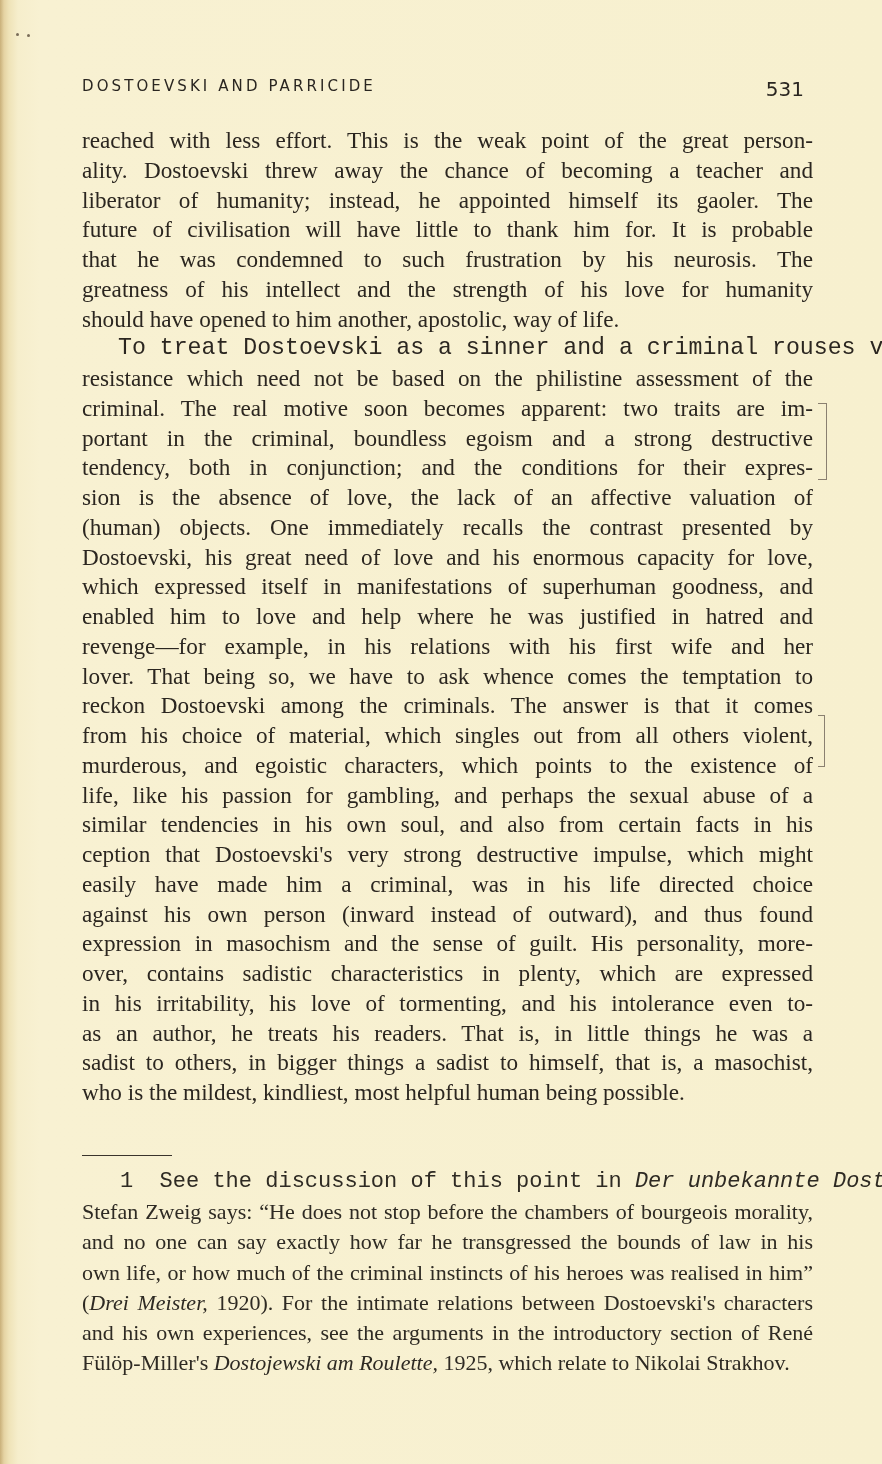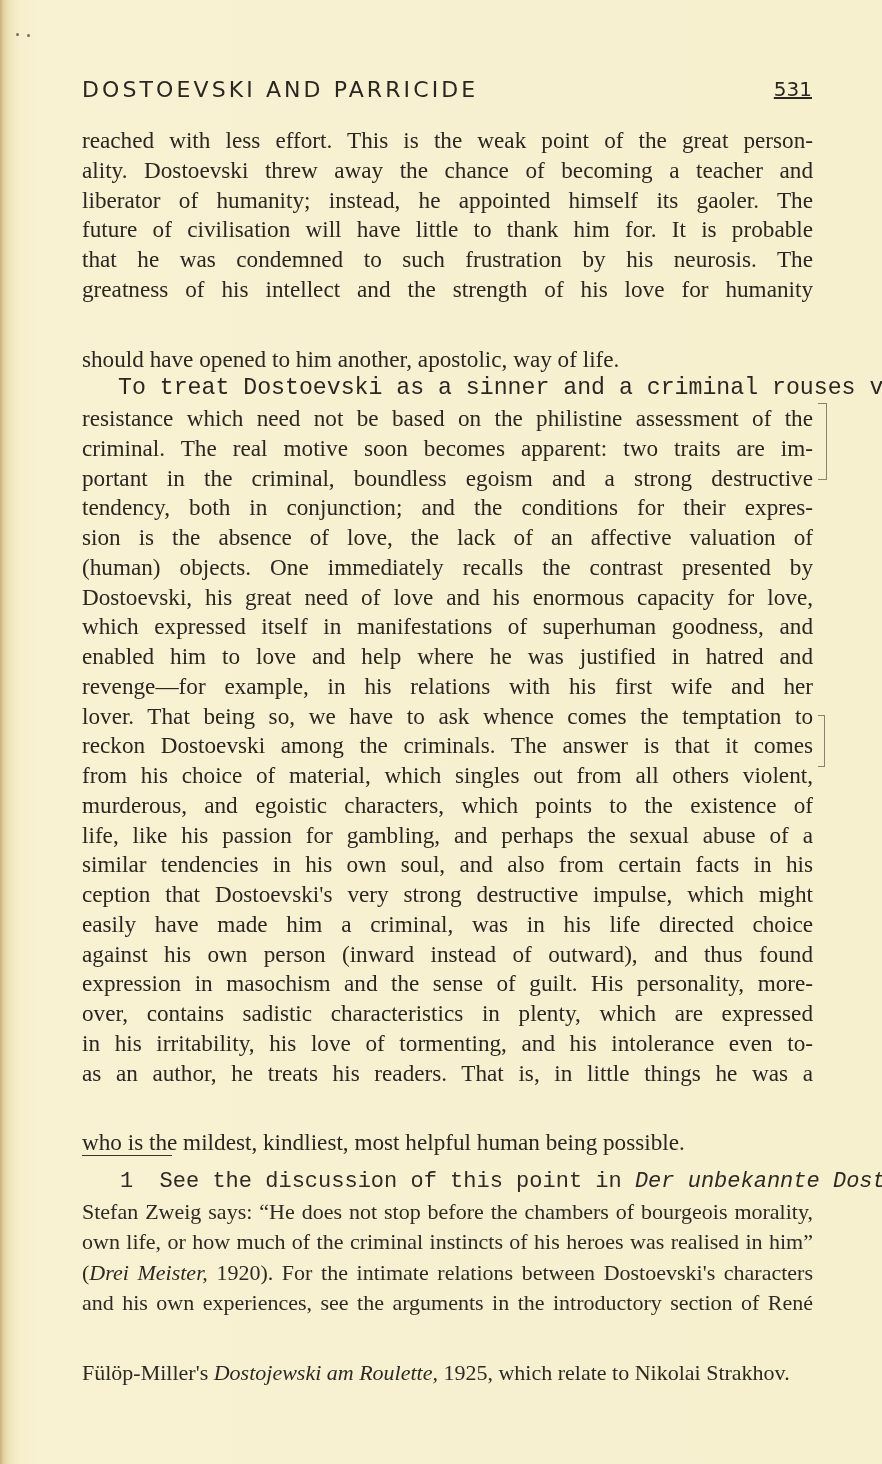--- a/index.html
+++ b/index.html
@@ -15,34 +15,34 @@
     background:
       linear-gradient(90deg, #c9b07a 0px, #e5d3a3 4px, #efe3b8 9px, #f6eecc 18px, #f8f1d2 40px, #f7f0cf 100%);
   }
   .dot { position: absolute; width: 3px; height: 3px; border-radius: 50%; background: #7a6d58; }
   .header {
     position: absolute; left: 82px; top: 77px; width: 730px; height: 30px;
   }
   .running-title {
     position: absolute; left: 0; top: 0;
     font-family: "DejaVu Sans", "Liberation Sans", sans-serif;
-    font-size: 22px; letter-spacing: 3.1px; color: #2a2621;
+    font-size: 15px; letter-spacing: 3.1px; color: #2a2621;
   }
   .page-number {
-    position: absolute; right: 0; top: 0;
+    position: absolute; right: 8px; top: 0;
     font-family: "DejaVu Sans", "Liberation Sans", sans-serif;
-    font-size: 20px; color: #2a2621; text-decoration: underline;
+    font-size: 20px; color: #2a2621;
   }
   .body-text {
     position: absolute; left: 82px; top: 126px; width: 731px;
     font-size: 23.2px; line-height: 29.75px;
     text-align: justify; hyphens: manual;
   }
   .line { display: block; text-align-last: justify; white-space: nowrap; }
-  .line.last { text-align-last: left; margin-top: 40px; }
+  .line.last { text-align-last: left; }
   .line.indent { padding-left: 36px; font-family: Liberation Mono, monospace; }
   .rule {
     position: absolute; left: 82px; top: 1155px; width: 90px; height: 0;
     border-top: 1.5px solid #3a342c;
   }
   .footnote {
     position: absolute; left: 82px; top: 1167px; width: 731px;
     font-size: 22px; line-height: 30.2px; color: #2e2a23;
   }
   .footnote .line.indent { padding-left: 38px; }
@@ -89,29 +89,31 @@
     <span class="line">murderous, and egoistic characters, which points to the existence of</span>
     <span class="line">life, like his passion for gambling, and perhaps the sexual abuse of a</span>
     <span class="line">similar tendencies in his own soul, and also from certain facts in his</span>
     <span class="line">ception that Dostoevski's very strong destructive impulse, which might</span>
     <span class="line">easily have made him a criminal, was in his life directed choice</span>
     <span class="line">against his own person (inward instead of outward), and thus found</span>
     <span class="line">expression in masochism and the sense of guilt. His personality, more-</span>
     <span class="line">over, contains sadistic characteristics in plenty, which are expressed</span>
     <span class="line">in his irritability, his love of tormenting, and his intolerance even to-</span>
     <span class="line">as an author, he treats his readers. That is, in little things he was a</span>
+    <span class="line">sadist to others, in bigger things a sadist to himself, that is, a masochist,</span>
     <span class="line last">who is the mildest, kindliest, most helpful human being possible.</span>
   </div>
 
   <div class="bracket" style="left:818px;top:403px;width:8px;height:75px;"></div>
   <div class="bracket" style="left:818px;top:715px;width:6px;height:50px;"></div>
 
   <div class="rule"></div>
 
   <div class="footnote">
     <span class="line indent"><span>1</span>&nbsp;&nbsp;<span>See the discussion of this point in </span><em>Der unbekannte Dostojewski,</em><span> 1926.</span></span>
     <span class="line">Stefan Zweig says: “He does not stop before the chambers of bourgeois morality,</span>
+    <span class="line">and no one can say exactly how far he transgressed the bounds of law in his</span>
     <span class="line">own life, or how much of the criminal instincts of his heroes was realised in him”</span>
     <span class="line"><span>(</span><em>Drei Meister,</em><span> 1920). For the intimate relations between Dostoevski's characters</span></span>
     <span class="line">and his own experiences, see the arguments in the introductory section of René</span>
     <span class="line last"><span>Fülöp-Miller's </span><em>Dostojewski am Roulette,</em><span> 1925, which relate to Nikolai Strakhov.</span></span>
   </div>
 </div>
 
 </body></html>

